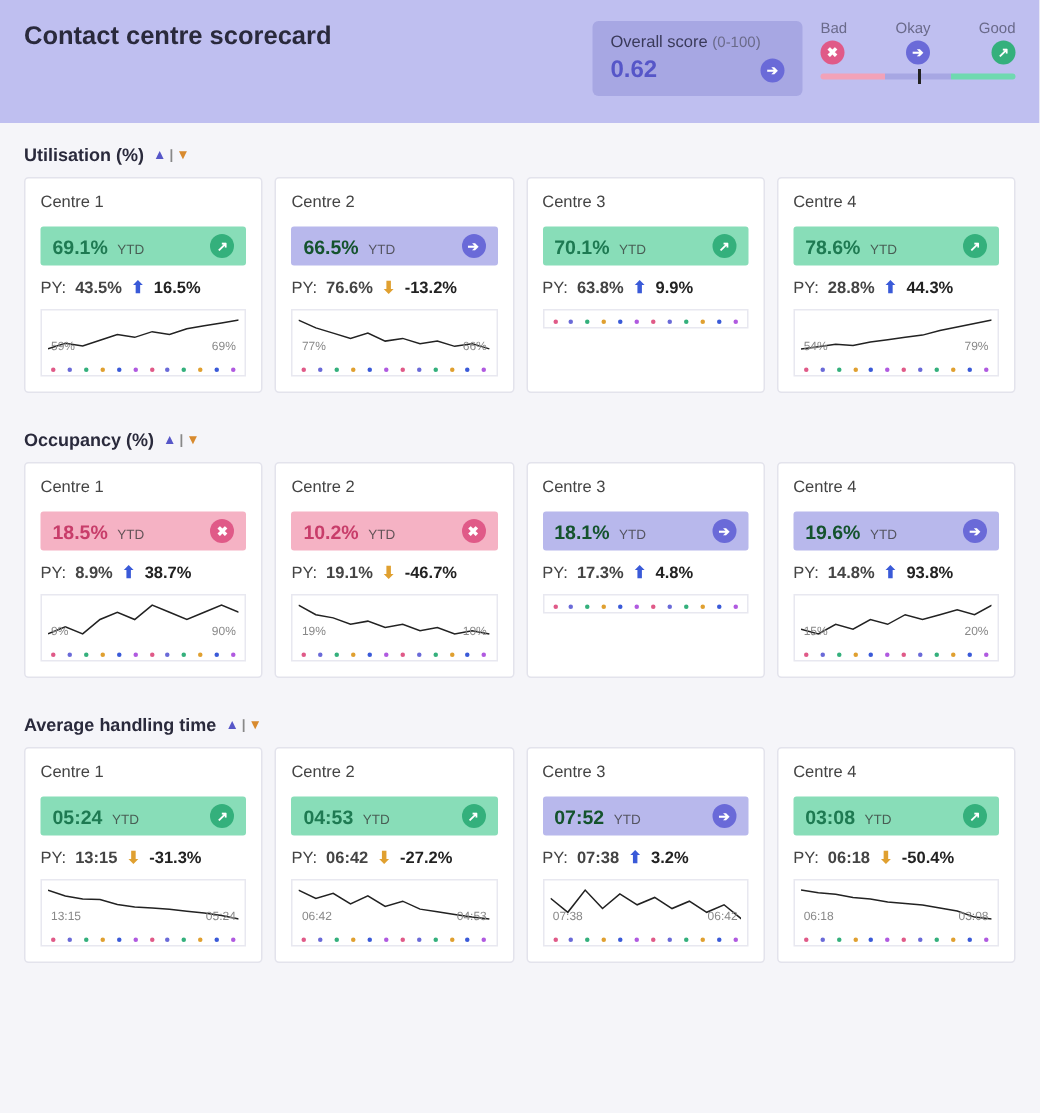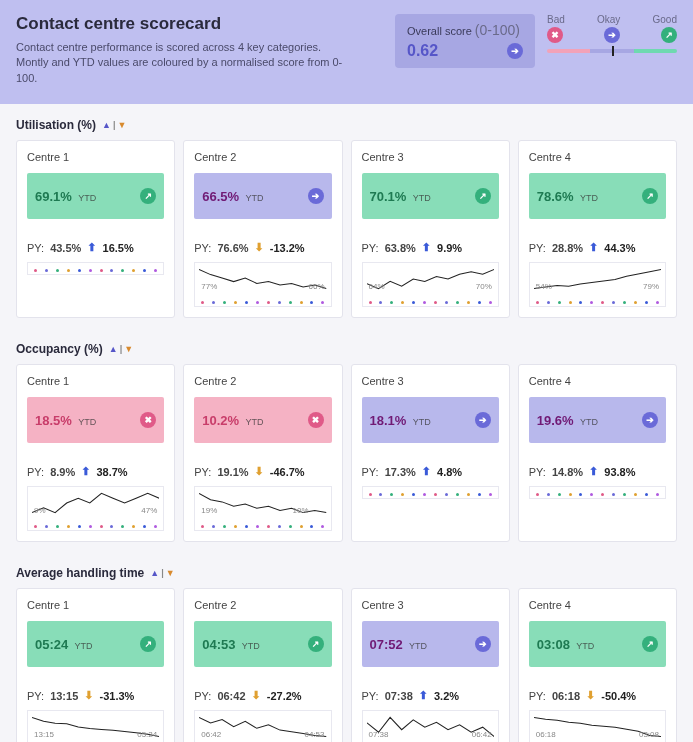--- a/index.html
+++ b/index.html
@@ -4,21 +4,21 @@
 <style>
 *{box-sizing:border-box;margin:0;padding:0}
 body{font-family:-apple-system,BlinkMacSystemFont,"Segoe UI",Arial,sans-serif;background:#f5f5f9;width:693px;font-size:12px;color:#333}
 .header{background:#bfbff0;padding:14px 16px 18px;display:flex;justify-content:space-between;gap:12px}
 .header-left{flex:1}
 .header-title{font-size:17px;font-weight:600;color:#2a2a3c;margin-bottom:6px}
 .header-desc{font-size:11px;color:#4a4a6a;line-height:1.4;max-width:340px}
 .header-right{display:flex;gap:12px;align-items:flex-start}
 .overall-box{background:#a7a7e3;border-radius:4px;padding:8px 12px;min-width:140px}
 .overall-label{font-size:11px;color:#3a3a5a}
-.overall-label .range{font-size:14px;color:#6a6a8a}
+.overall-label .range{font-size:10px;color:#6a6a8a}
 .overall-value-row{display:flex;justify-content:space-between;align-items:center;margin-top:4px}
 .overall-value{font-size:16px;font-weight:700;color:#5656c8}
 .round-icon{width:16px;height:16px;border-radius:50%;display:inline-flex;align-items:center;justify-content:center;font-size:9px;font-weight:700;color:#fff}
 .legend-box{display:flex;flex-direction:column;gap:2px;font-size:10px;min-width:130px}
 .legend-labels{display:flex;justify-content:space-between;color:#6a6a8a}
 .legend-icons{display:flex;justify-content:space-between}
 .legend-scale{margin-top:4px;position:relative;height:6px}
 .scale-row{display:flex;gap:0}
 .scale-row>div{height:4px;flex:1}
 .scale-bad{background:#f2a2b8;border-radius:2px 0 0 2px}
@@ -27,27 +27,27 @@
 .scale-tick{position:absolute;width:2px;height:10px;background:#222;top:-3px}
 .section{padding:14px 16px 10px}
 .section-title{font-size:12px;font-weight:600;color:#2a2a3c;margin-bottom:8px;display:flex;align-items:center;gap:6px}
 .sort-arrows{display:inline-flex;gap:2px;font-size:9px}
 .sa-up{color:#5656c8}
 .sa-sep{color:#888}
 .sa-down{color:#d88a2e}
 .cards{display:grid;grid-template-columns:repeat(4,1fr);gap:8px}
 .card{background:#fff;border:1px solid #e3e3ec;border-radius:3px;padding:10px}
 .card-title{font-size:11px;color:#444;margin-bottom:10px}
-.metric-band{display:flex;justify-content:space-between;align-items:center;padding:15px 8px;border-radius:2px;margin-bottom:22px}
+.metric-band{display:flex;justify-content:space-between;align-items:center;padding:5px 8px;border-radius:2px;margin-bottom:8px}
 .band-good{background:#88ddb8}
 .band-okay{background:#b8b8ec}
 .band-bad{background:#f5b2c4}
 .metric-val{font-size:13px;font-weight:700}
 .band-good .metric-val{color:#1e7a52}
-.band-okay .metric-val{color:#701a75}
+.band-okay .metric-val{color:#14532d}
 .band-bad .metric-val{color:#c83d6a}
 .ytd{font-size:9px;font-weight:400;margin-left:3px;opacity:.75}
 .band-good .round-icon{background:#34b07c}
 .band-okay .round-icon{background:#6a6ad8}
 .band-bad .round-icon{background:#e05a88}
 .py-row{display:flex;align-items:center;gap:6px;font-size:11px;color:#444}
 .py-label{color:#444}
 .py-val{font-weight:600}
 .change-arrow{font-size:11px;font-weight:700}
 .arr-up{color:#3a5ad8}
@@ -59,21 +59,20 @@
 .spark-lbl{position:absolute;font-size:8px;color:#888}
 .dots{display:flex;justify-content:space-between;margin-top:2px;padding:0 2px}
 .dots span{width:3px;height:3px;border-radius:50%}
 </style>
 </head>
 <body>
 
 <div class="header">
   <div class="header-left">
     <div class="header-title">Contact centre scorecard</div>
-    <div class="header-desc">Contact centre performance is scored across 4 key categories. Montly and YTD values are coloured by a normalised score from 0-100.</div>
   </div>
   <div class="header-right">
     <div class="overall-box">
       <div class="overall-label">
         <span>Overall score</span>
         <span class="range">(0-100)</span>
       </div>
       <div class="overall-value-row">
         <span class="overall-value">0.62</span>
         <span class="round-icon" style="background:#6a6ad8">➔</span>
@@ -123,20 +122,27 @@
             </span>
             <span class="round-icon">↗</span>
           </div>
           <div class="py-row">
             <span class="py-label">PY:</span>
             <span class="py-val">43.5%</span>
             <span class="change-arrow arr-up">⬆</span>
             <span class="change-val">16.5%</span>
           </div>
           <div class="spark-box">
+            <div class="spark">
+              <span class="spark-lbl" style="left:2px;bottom:8px">59%</span>
+              <span class="spark-lbl" style="right:2px;bottom:8px">69%</span>
+              <svg viewBox="0 0 120 24" preserveAspectRatio="none">
+                <path d="M0.0,21.6 L10.9,17.8 L21.8,19.7 L32.7,15.8 L43.6,12.0 L54.5,13.9 L65.5,10.1 L76.4,12.0 L87.3,8.2 L98.2,6.2 L109.1,4.3 L120.0,2.4" fill="none" stroke="#222" stroke-width="1"></path>
+              </svg>
+            </div>
             <div class="dots">
               <span style="background:#e05a88"></span>
               <span style="background:#6a6ad8"></span>
               <span style="background:#34b07c"></span>
               <span style="background:#e0a030"></span>
               <span style="background:#3a5ad8"></span>
               <span style="background:#b05ae0"></span>
               <span style="background:#e05a88"></span>
               <span style="background:#6a6ad8"></span>
               <span style="background:#34b07c"></span>
@@ -194,27 +200,20 @@
             </span>
             <span class="round-icon">↗</span>
           </div>
           <div class="py-row">
             <span class="py-label">PY:</span>
             <span class="py-val">63.8%</span>
             <span class="change-arrow arr-up">⬆</span>
             <span class="change-val">9.9%</span>
           </div>
           <div class="spark-box">
-            <div class="spark">
-              <span class="spark-lbl" style="left:2px;bottom:8px">64%</span>
-              <span class="spark-lbl" style="right:2px;bottom:8px">70%</span>
-              <svg viewBox="0 0 120 24" preserveAspectRatio="none">
-                <path d="M0.0,16.8 L10.9,21.6 L21.8,14.4 L32.7,19.2 L43.6,12.0 L54.5,14.4 L65.5,9.6 L76.4,12.0 L87.3,7.2 L98.2,4.8 L109.1,7.2 L120.0,2.4" fill="none" stroke="#222" stroke-width="1"></path>
-              </svg>
-            </div>
             <div class="dots">
               <span style="background:#e05a88"></span>
               <span style="background:#6a6ad8"></span>
               <span style="background:#34b07c"></span>
               <span style="background:#e0a030"></span>
               <span style="background:#3a5ad8"></span>
               <span style="background:#b05ae0"></span>
               <span style="background:#e05a88"></span>
               <span style="background:#6a6ad8"></span>
               <span style="background:#34b07c"></span>
@@ -287,21 +286,21 @@
           </div>
           <div class="py-row">
             <span class="py-label">PY:</span>
             <span class="py-val">8.9%</span>
             <span class="change-arrow arr-up">⬆</span>
             <span class="change-val">38.7%</span>
           </div>
           <div class="spark-box">
             <div class="spark">
               <span class="spark-lbl" style="left:2px;bottom:8px">9%</span>
-              <span class="spark-lbl" style="right:2px;bottom:8px">47%</span>
+              <span class="spark-lbl" style="right:2px;bottom:8px">90%</span>
               <svg viewBox="0 0 120 24" preserveAspectRatio="none">
                 <path d="M0.0,21.6 L10.9,16.8 L21.8,21.6 L32.7,12.0 L43.6,7.2 L54.5,12.0 L65.5,2.4 L76.4,7.2 L87.3,12.0 L98.2,7.2 L109.1,2.4 L120.0,7.2" fill="none" stroke="#222" stroke-width="1"></path>
               </svg>
             </div>
             <div class="dots">
               <span style="background:#e05a88"></span>
               <span style="background:#6a6ad8"></span>
               <span style="background:#34b07c"></span>
               <span style="background:#e0a030"></span>
               <span style="background:#3a5ad8"></span>
@@ -326,21 +325,21 @@
           </div>
           <div class="py-row">
             <span class="py-label">PY:</span>
             <span class="py-val">19.1%</span>
             <span class="change-arrow arr-down">⬇</span>
             <span class="change-val">-46.7%</span>
           </div>
           <div class="spark-box">
             <div class="spark">
               <span class="spark-lbl" style="left:2px;bottom:8px">19%</span>
-              <span class="spark-lbl" style="right:18px;bottom:8px">10%</span>
+              <span class="spark-lbl" style="right:2px;bottom:8px">10%</span>
               <svg viewBox="0 0 120 24" preserveAspectRatio="none">
                 <path d="M0.0,2.4 L10.9,8.8 L21.8,10.9 L32.7,15.2 L43.6,13.1 L54.5,17.3 L65.5,15.2 L76.4,19.5 L87.3,17.3 L98.2,21.6 L109.1,19.5 L120.0,21.6" fill="none" stroke="#222" stroke-width="1"></path>
               </svg>
             </div>
             <div class="dots">
               <span style="background:#e05a88"></span>
               <span style="background:#6a6ad8"></span>
               <span style="background:#34b07c"></span>
               <span style="background:#e0a030"></span>
               <span style="background:#3a5ad8"></span>
@@ -395,20 +394,27 @@
             </span>
             <span class="round-icon">➔</span>
           </div>
           <div class="py-row">
             <span class="py-label">PY:</span>
             <span class="py-val">14.8%</span>
             <span class="change-arrow arr-up">⬆</span>
             <span class="change-val">93.8%</span>
           </div>
           <div class="spark-box">
+            <div class="spark">
+              <span class="spark-lbl" style="left:2px;bottom:8px">15%</span>
+              <span class="spark-lbl" style="right:2px;bottom:8px">20%</span>
+              <svg viewBox="0 0 120 24" preserveAspectRatio="none">
+                <path d="M0.0,18.4 L10.9,21.6 L21.8,15.2 L32.7,18.4 L43.6,12.0 L54.5,15.2 L65.5,8.8 L76.4,12.0 L87.3,8.8 L98.2,5.6 L109.1,8.8 L120.0,2.4" fill="none" stroke="#222" stroke-width="1"></path>
+              </svg>
+            </div>
             <div class="dots">
               <span style="background:#e05a88"></span>
               <span style="background:#6a6ad8"></span>
               <span style="background:#34b07c"></span>
               <span style="background:#e0a030"></span>
               <span style="background:#3a5ad8"></span>
               <span style="background:#b05ae0"></span>
               <span style="background:#e05a88"></span>
               <span style="background:#6a6ad8"></span>
               <span style="background:#34b07c"></span>

